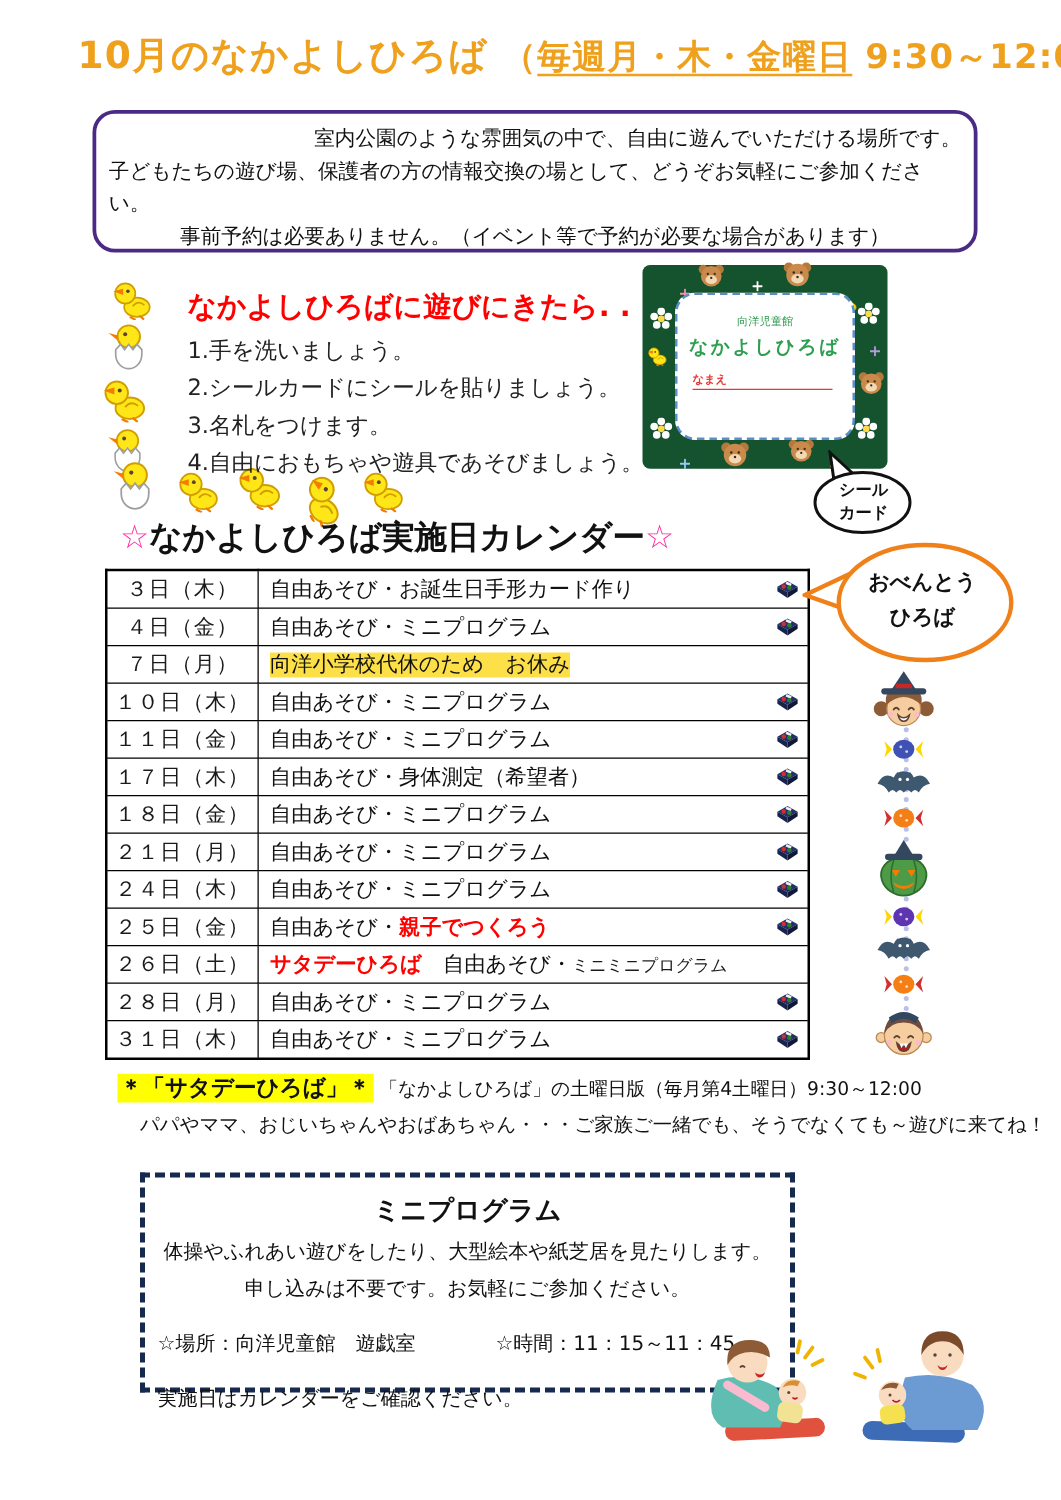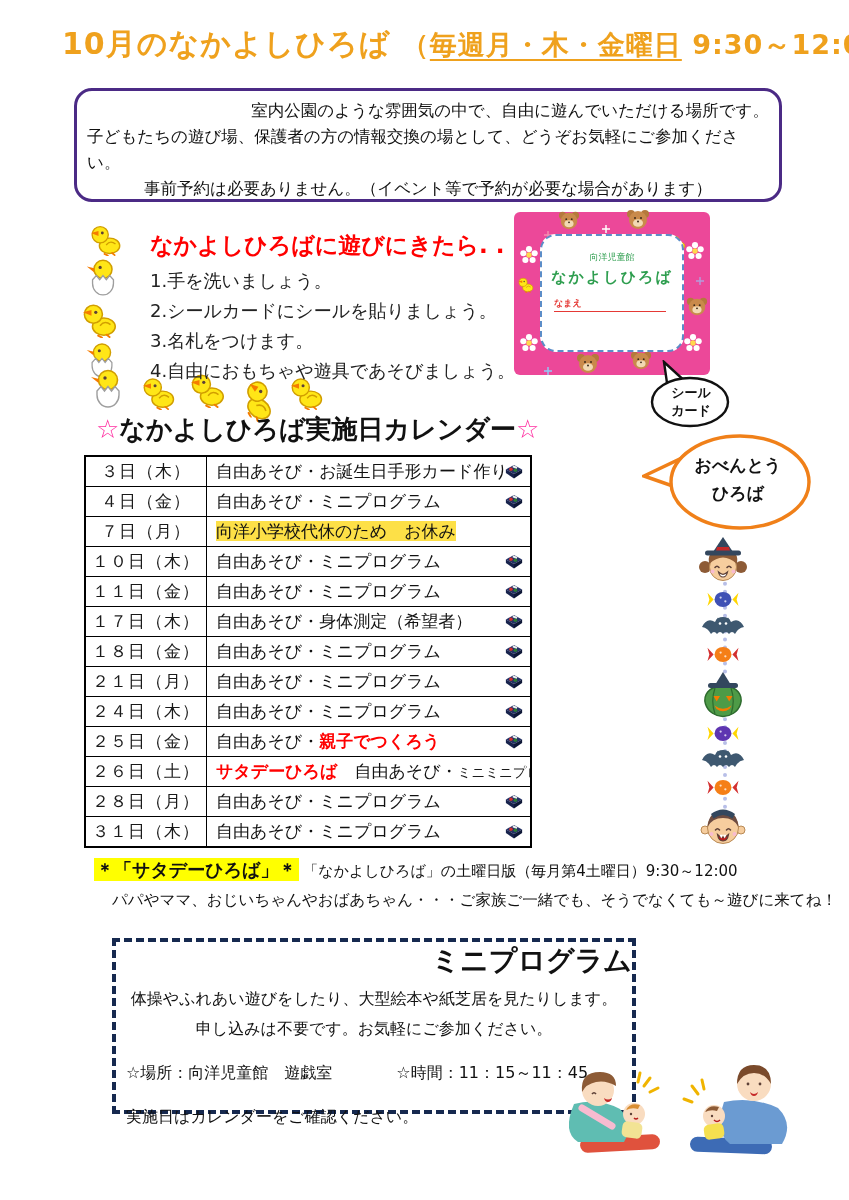--- a/index.html
+++ b/index.html
@@ -20,40 +20,40 @@
   .intro-box .l4{text-align:center;}
 
   
   .visit-heading{position:absolute;left:150px;top:230px;font-size:23px;font-weight:bold;
                  color:#FF0000;white-space:nowrap;}
   .visit-steps{position:absolute;left:150px;top:266px;font-size:18px;line-height:30px;color:#222;}
   .chick-slot{position:absolute;}
 
   
   .card{position:absolute;left:514px;top:212px;width:196px;height:163px;
-        background:#ec4899;border-radius:6px;}
+        background:#14532d;border-radius:6px;}
   .card-inner{position:absolute;left:26px;top:22px;width:140px;height:114px;background:#fff;
               border:2px dashed #5B8DC8;border-radius:16px;}
   .card-facility{margin-top:15px;text-align:center;font-size:9px;color:#2E9E4F;}
   .card-title{margin-top:4px;text-align:center;font-size:15px;font-weight:bold;
               letter-spacing:2px;color:#2E9E4F;white-space:nowrap;}
   .card-name{margin:10px 0 0 12px;width:112px;font-size:9px;font-weight:bold;color:#E53935;
              border-bottom:1.5px solid #E53935;padding-bottom:1px;}
   .deco{position:absolute;}
 
   
   .seal-bubble-svg{position:absolute;left:646px;top:360px;}
   .seal-bubble-text{position:absolute;left:652px;top:384px;width:78px;text-align:center;
                     font-size:13px;font-weight:bold;line-height:1.35;color:#111;}
 
   
   .calendar-heading{position:absolute;left:96px;top:412px;font-size:26px;font-weight:bold;
                     color:#111;white-space:nowrap;}
   .calendar-heading .star{color:#FF2DA0;}
-  .calendar-table{position:absolute;left:84px;top:455px;width:448px;
+  .calendar-table{position:absolute;left:84px;top:455px;width:564px;
                   border-collapse:collapse;border:2.5px solid #000;table-layout:fixed;}
   .calendar-table td{border:1.5px solid #000;height:27px;font-size:17px;overflow:hidden;}
   td.date{width:118px;text-align:center;letter-spacing:1px;}
   td.program{position:relative;padding:0 30px 0 9px;white-space:nowrap;}
   .part-normal{color:#111;}
   .part-red{color:#FF0000;font-weight:bold;}
   .part-small{font-size:13.5px;}
   .part-highlight{background:#fde047;color:#111;}
   .bento-wrap{position:absolute;right:7px;top:50%;transform:translateY(-50%);width:18px;height:16px;}
 
@@ -75,21 +75,21 @@
   .vampire-icon{width:50px;}
 
   
   .saturday-line1{position:absolute;left:94px;top:858px;white-space:nowrap;font-size:15px;color:#111;}
   .saturday-line1 .hl-yellow{background:#FFFF00;font-size:18px;font-weight:bold;padding:1px 2px;}
   .saturday-line2{position:absolute;left:112px;top:890px;white-space:nowrap;font-size:15.5px;color:#111;}
 
   
   .mini-box{position:absolute;left:112px;top:938px;width:516px;height:168px;
             border:4px dashed #16294F;padding:0;}
-  .mini-title{text-align:right;font-size:28px;font-weight:bold;color:#111;}
+  .mini-title{margin-top:12px;text-align:center;font-size:21px;font-weight:bold;color:#111;}
   .mini-l1,.mini-l2{text-align:center;font-size:16px;margin-top:9px;color:#111;white-space:nowrap;}
   .mini-l3,.mini-l4{text-align:left;font-size:16px;margin:23px 0 0 10px;color:#111;white-space:nowrap;}
 
   .family-illustration{position:absolute;left:552px;top:1056px;}
 </style>
 </head>
 <body>
 
 <div class="page">
 

